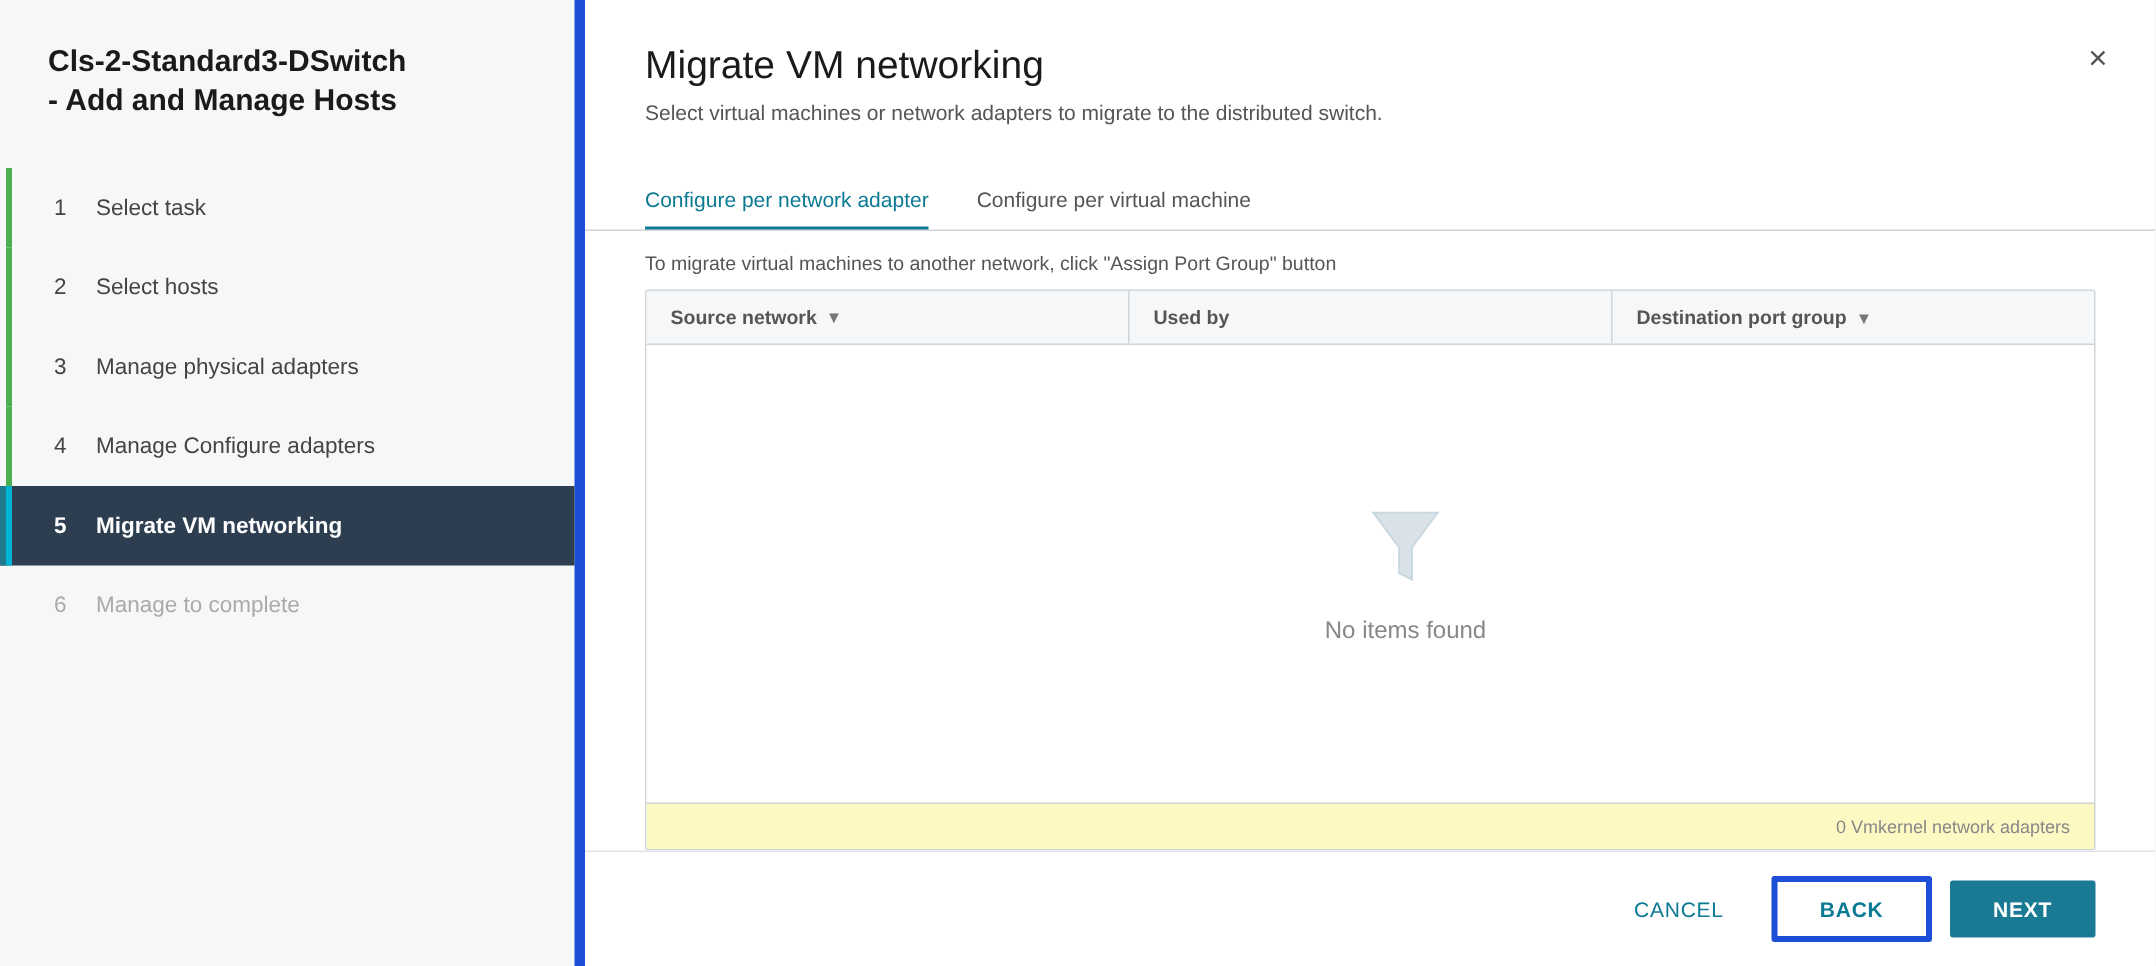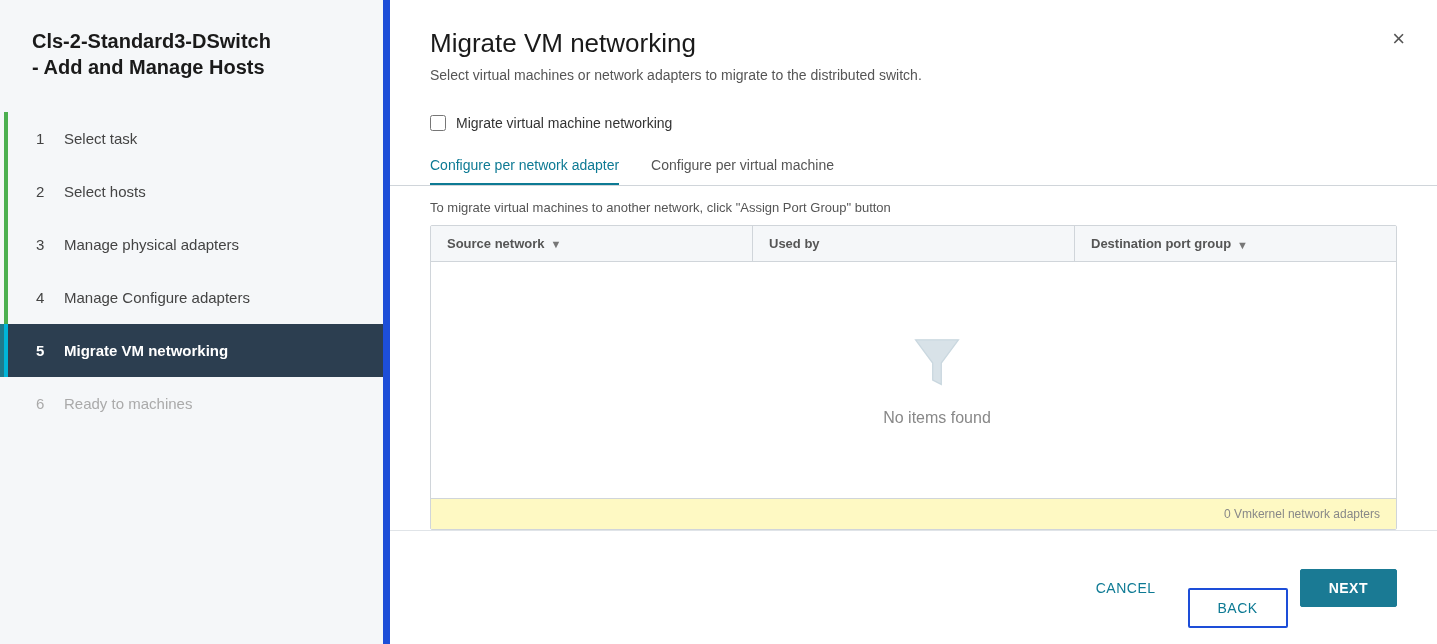--- a/index.html
+++ b/index.html
@@ -248,29 +248,28 @@
       border: none;
       color: #0d7a94;
       font-size: 14px;
       font-weight: 500;
       cursor: pointer;
       padding: 10px 20px;
       letter-spacing: 0.5px;
     }
     .btn-back {
       background: #fff;
-      border: 2px solid #1d4ed8;
+      border: 4px solid #1d4ed8;
       color: #0d7a94;
       font-size: 14px;
-      font-weight: 400;
+      font-weight: 700;
       cursor: pointer;
       padding: 10px 28px;
       border-radius: 2px;
       letter-spacing: 0.5px;
-      margin-top: 41px;
     }
     .btn-next {
       background: #1a7a94;
       border: 1px solid #1a7a94;
       color: #fff;
       font-size: 14px;
       font-weight: 700;
       cursor: pointer;
       padding: 10px 28px;
       border-radius: 2px;
@@ -299,35 +298,31 @@
   <div class="sidebar-item completed">
     <span class="step-num">4</span>
     <span>Manage Configure adapters</span>
   </div>
   <div class="sidebar-item active">
     <span class="step-num">5</span>
     <span>Migrate VM networking</span>
   </div>
   <div class="sidebar-item disabled">
     <span class="step-num">6</span>
-    <span>Ready to machines</span>
+    <span>Manage to complete</span>
   </div>
 </aside>
 
 <main class="main">
   <div class="main-header">
     <h1 class="main-header-title">Migrate VM networking</h1>
     <p class="main-header-subtitle">Select virtual machines or network adapters to migrate to the distributed switch.</p>
     <button class="close-btn">×</button>
   </div>
 
-  <div class="checkbox-row">
-    <input type="checkbox" style="">
-    <label>Migrate virtual machine networking</label>
-  </div>
 
   <div class="tabs">
     <div class="tab active">Configure per network adapter</div>
     <div class="tab">Configure per virtual machine</div>
   </div>
 
   <div class="content-area">
     <p class="instruction-text">To migrate virtual machines to another network, click "Assign Port Group" button</p>
 
     <div class="table-wrapper">

